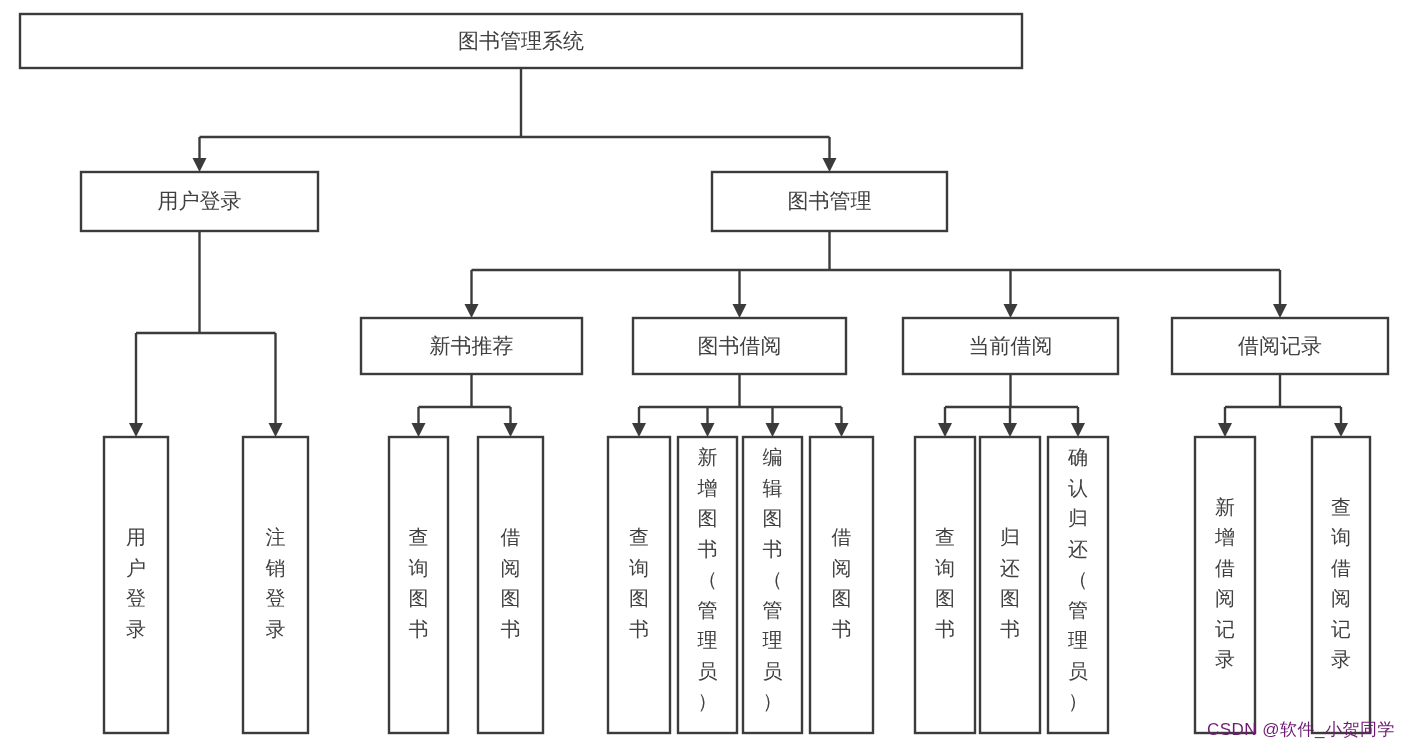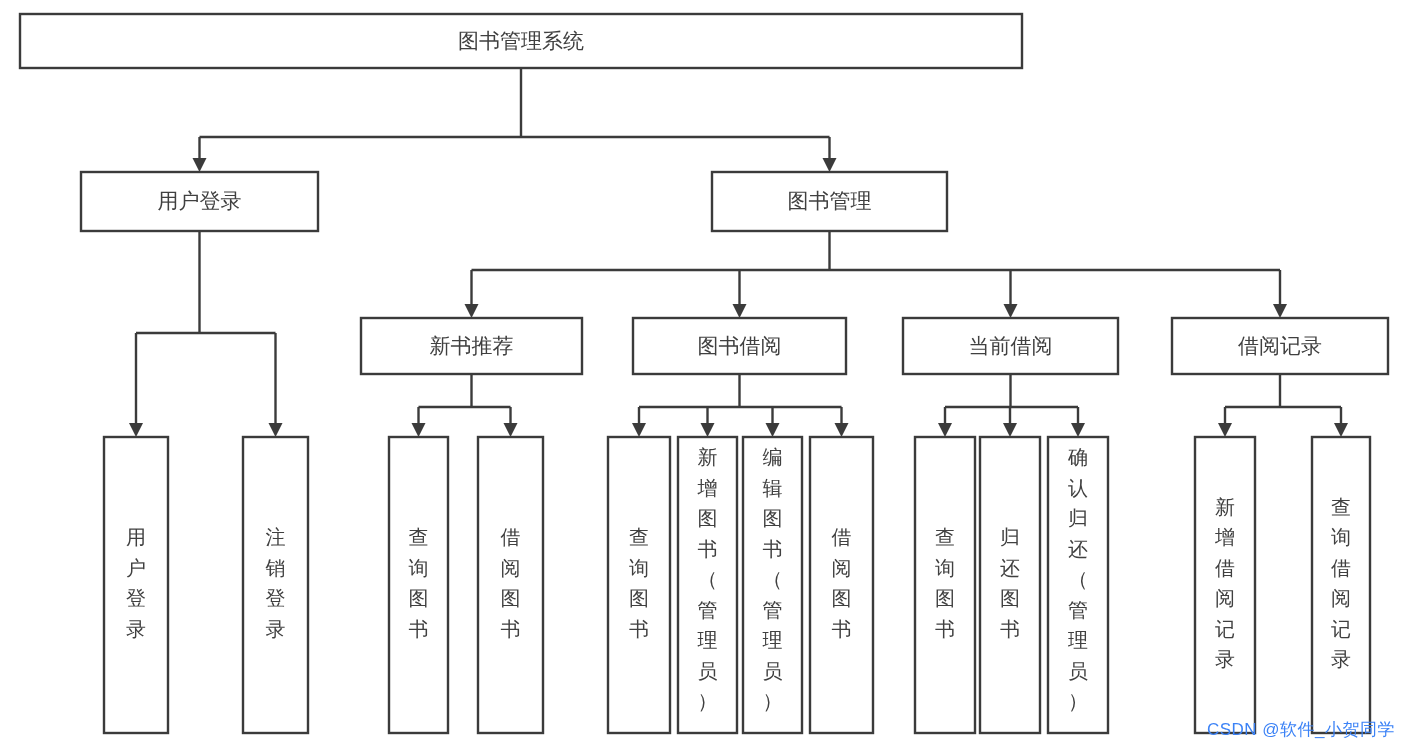--- a/index.html
+++ b/index.html
@@ -51,21 +51,21 @@
   }
   .node-label.vertical {
     font-size: 20px;
   }
   .watermark-text {
     position: absolute;
     right: 10px;
     bottom: 6px;
     font-family: "Liberation Sans", "DejaVu Sans", sans-serif;
     font-size: 17px;
-    color: #3b82f6;
+    color: #701a75;
     letter-spacing: 0.5px;
     user-select: none;
     white-space: nowrap;
   }
 </style>
 </head>
 <body>
 
 <div id="diagram-root">
   <svg class="flow" id="flow-svg" viewBox="0 0 1405 747" xmlns="http://www.w3.org/2000/svg">

